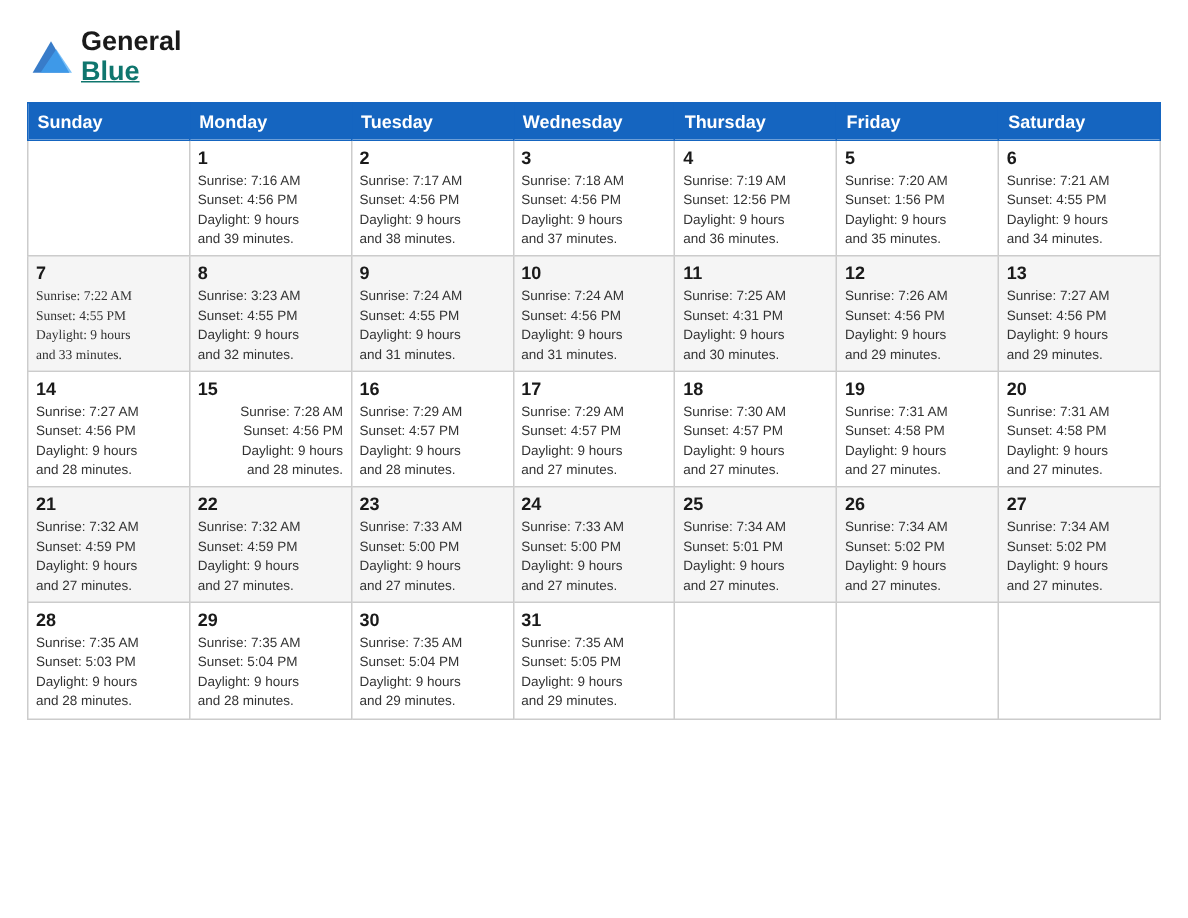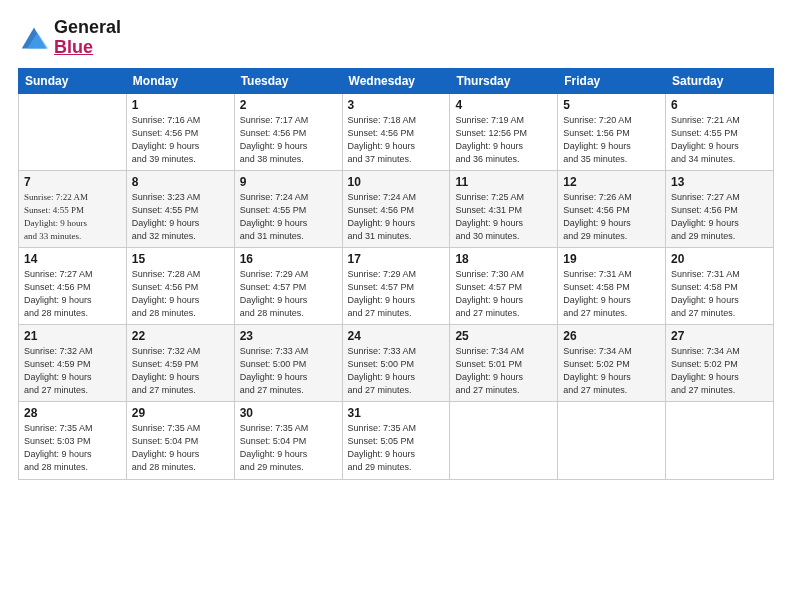--- a/index.html
+++ b/index.html
@@ -26,21 +26,21 @@
       display: flex;
       align-items: center;
       gap: 4px;
     }
     .logo-text {
       font-size: 18px;
       font-weight: bold;
       color: #1a1a1a;
       line-height: 1.1;
     }
-    .logo-text .blue { color: #be185d; text-decoration: underline; }
+    .logo-text .blue { color: #0f766e; text-decoration: underline; }
     .logo-icon {
       width: 32px;
       height: 28px;
     }
     .title-block {
       text-align: right;
     }
     .month-title {
       font-size: 32px;
       font-weight: bold;
@@ -226,21 +226,21 @@
         <tr>
           <td>
             <span class="day-num">14</span>
             <div class="day-info" style="white-space: pre-line;">Sunrise: 7:27 AM
 Sunset: 4:56 PM
 Daylight: 9 hours
 and 28 minutes.</div>
           </td>
           <td>
             <span class="day-num">15</span>
-            <div class="day-info" style="white-space: pre-line;">Sunrise: 7:28 AM
+            <div class="day-info" style="white-space: pre-line; text-align: right;">Sunrise: 7:28 AM
 Sunset: 4:56 PM
 Daylight: 9 hours
 and 28 minutes.</div>
           </td>
           <td>
             <span class="day-num">16</span>
             <div class="day-info" style="white-space: pre-line;">Sunrise: 7:29 AM
 Sunset: 4:57 PM
 Daylight: 9 hours
 and 28 minutes.</div>

